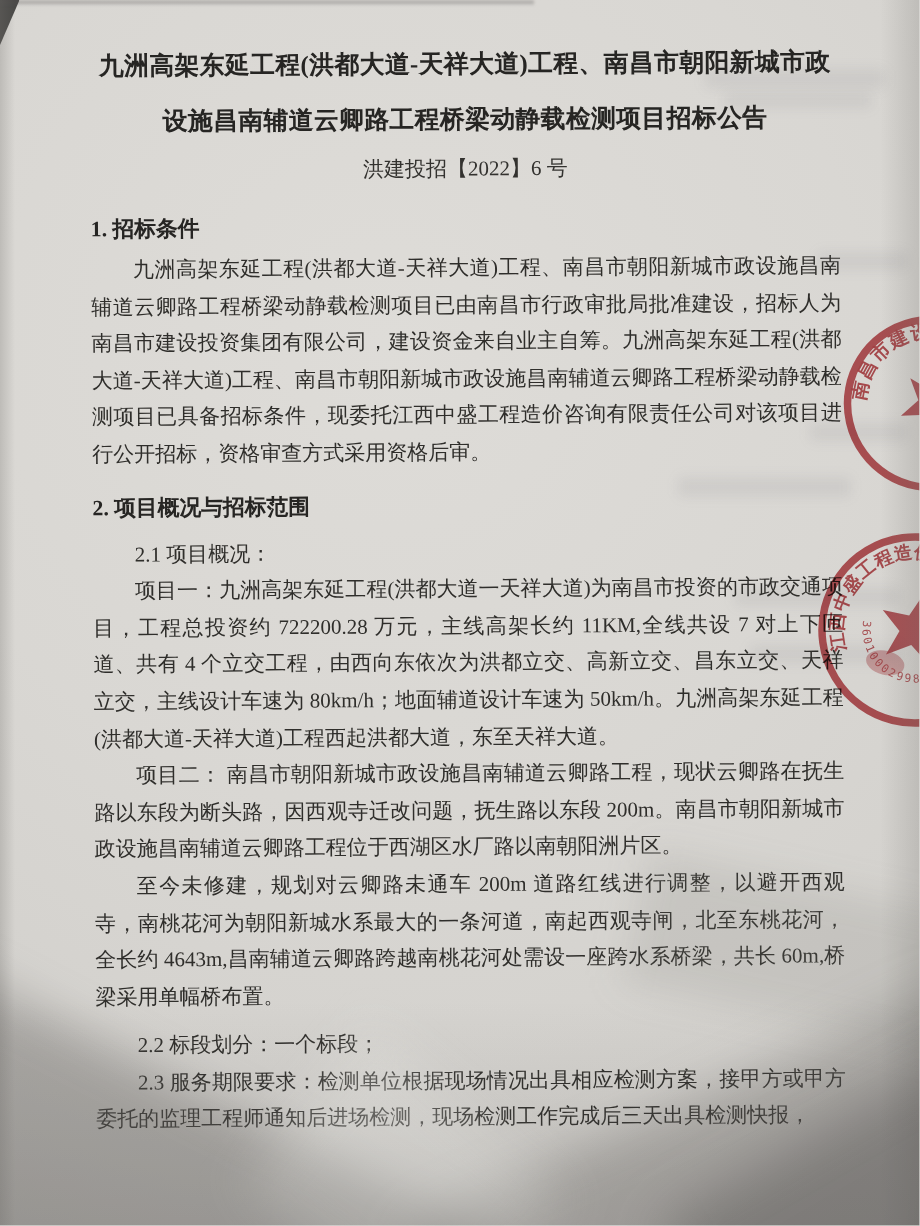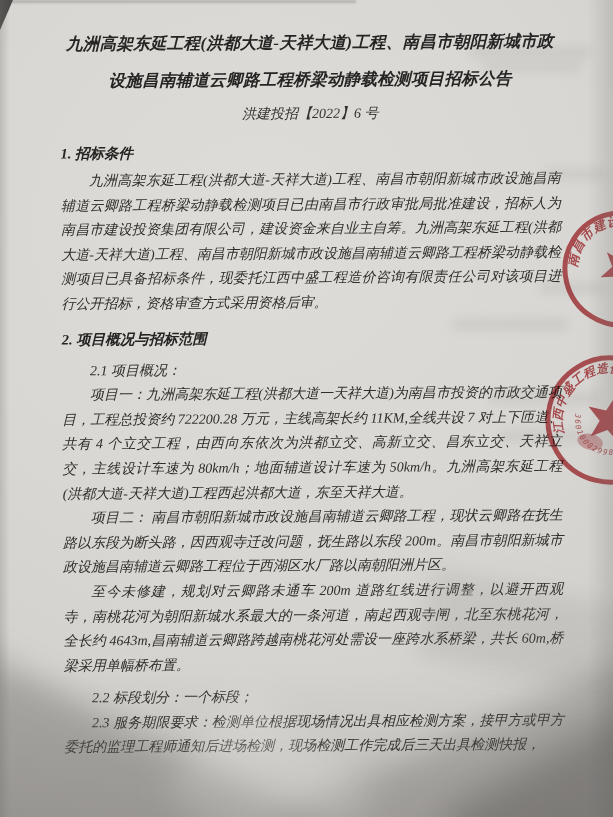--- a/index.html
+++ b/index.html
@@ -5,21 +5,20 @@
   html,body{margin:0;padding:0;}
   body{
     width:613px;height:817px;overflow:hidden;position:relative;
     font-family:"Liberation Serif","DejaVu Serif",serif;
     background:#cfcdc9;
   }
   .page{
     position:absolute;inset:0;overflow:hidden;
     background:radial-gradient(ellipse 130% 95% at 42% 28%,
       #dedcd8 0%, #d9d7d3 40%, #d3d1cd 68%, #c6c4c0 92%, #bbb9b5 100%);
-    font-style:italic;
   }
   
   .corner-notch{position:absolute;left:0;top:0;width:13px;height:30px;
     background:#4b4a48;clip-path:polygon(0 0,100% 0,0 100%);}
   .top-edge{position:absolute;top:0;left:0;width:58%;height:3px;
     background:rgba(82,80,78,.28);filter:blur(1px);}
   .left-edge{position:absolute;left:0;top:0;bottom:0;width:10px;
     background:linear-gradient(to right,rgba(118,116,112,.28),rgba(118,116,112,0));}
   .right-edge{position:absolute;right:0;top:0;bottom:0;width:26px;
     background:linear-gradient(to left,rgba(108,106,102,.22),rgba(108,106,102,0));}

